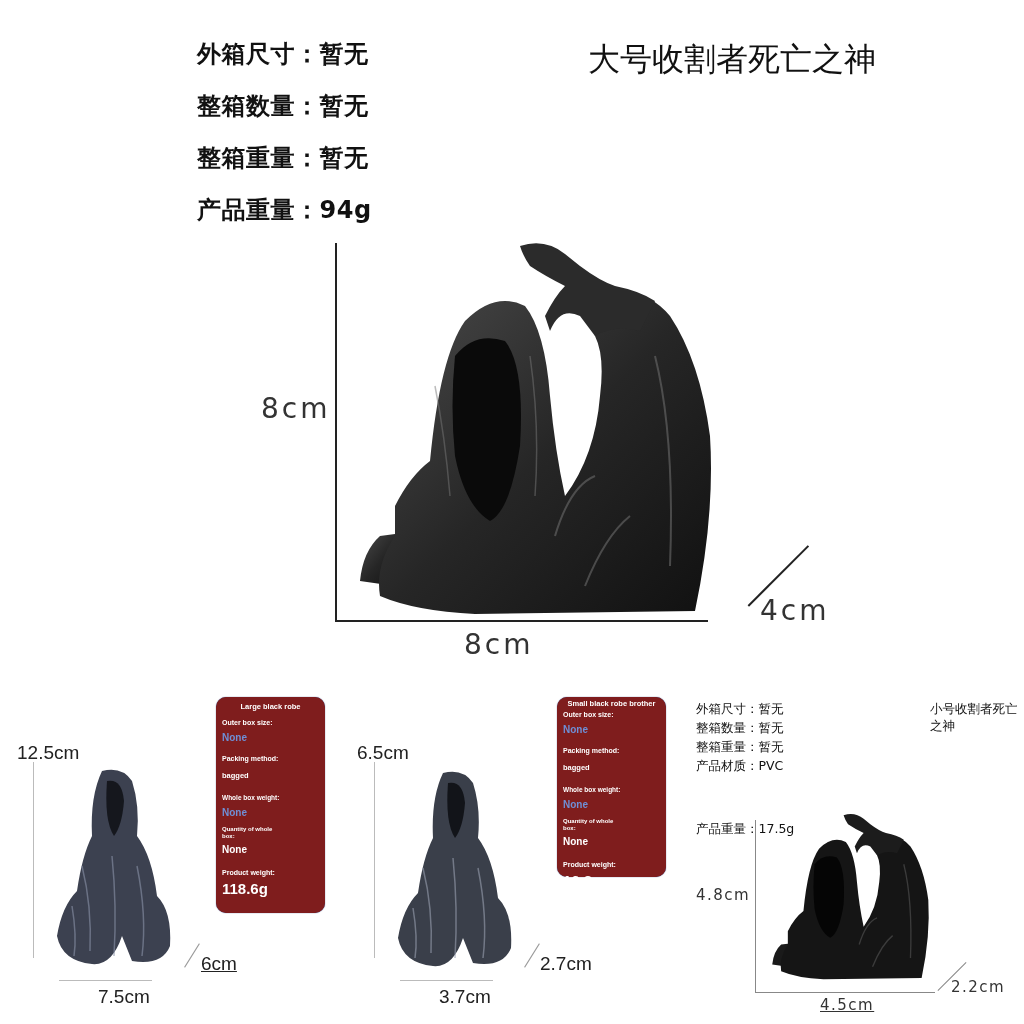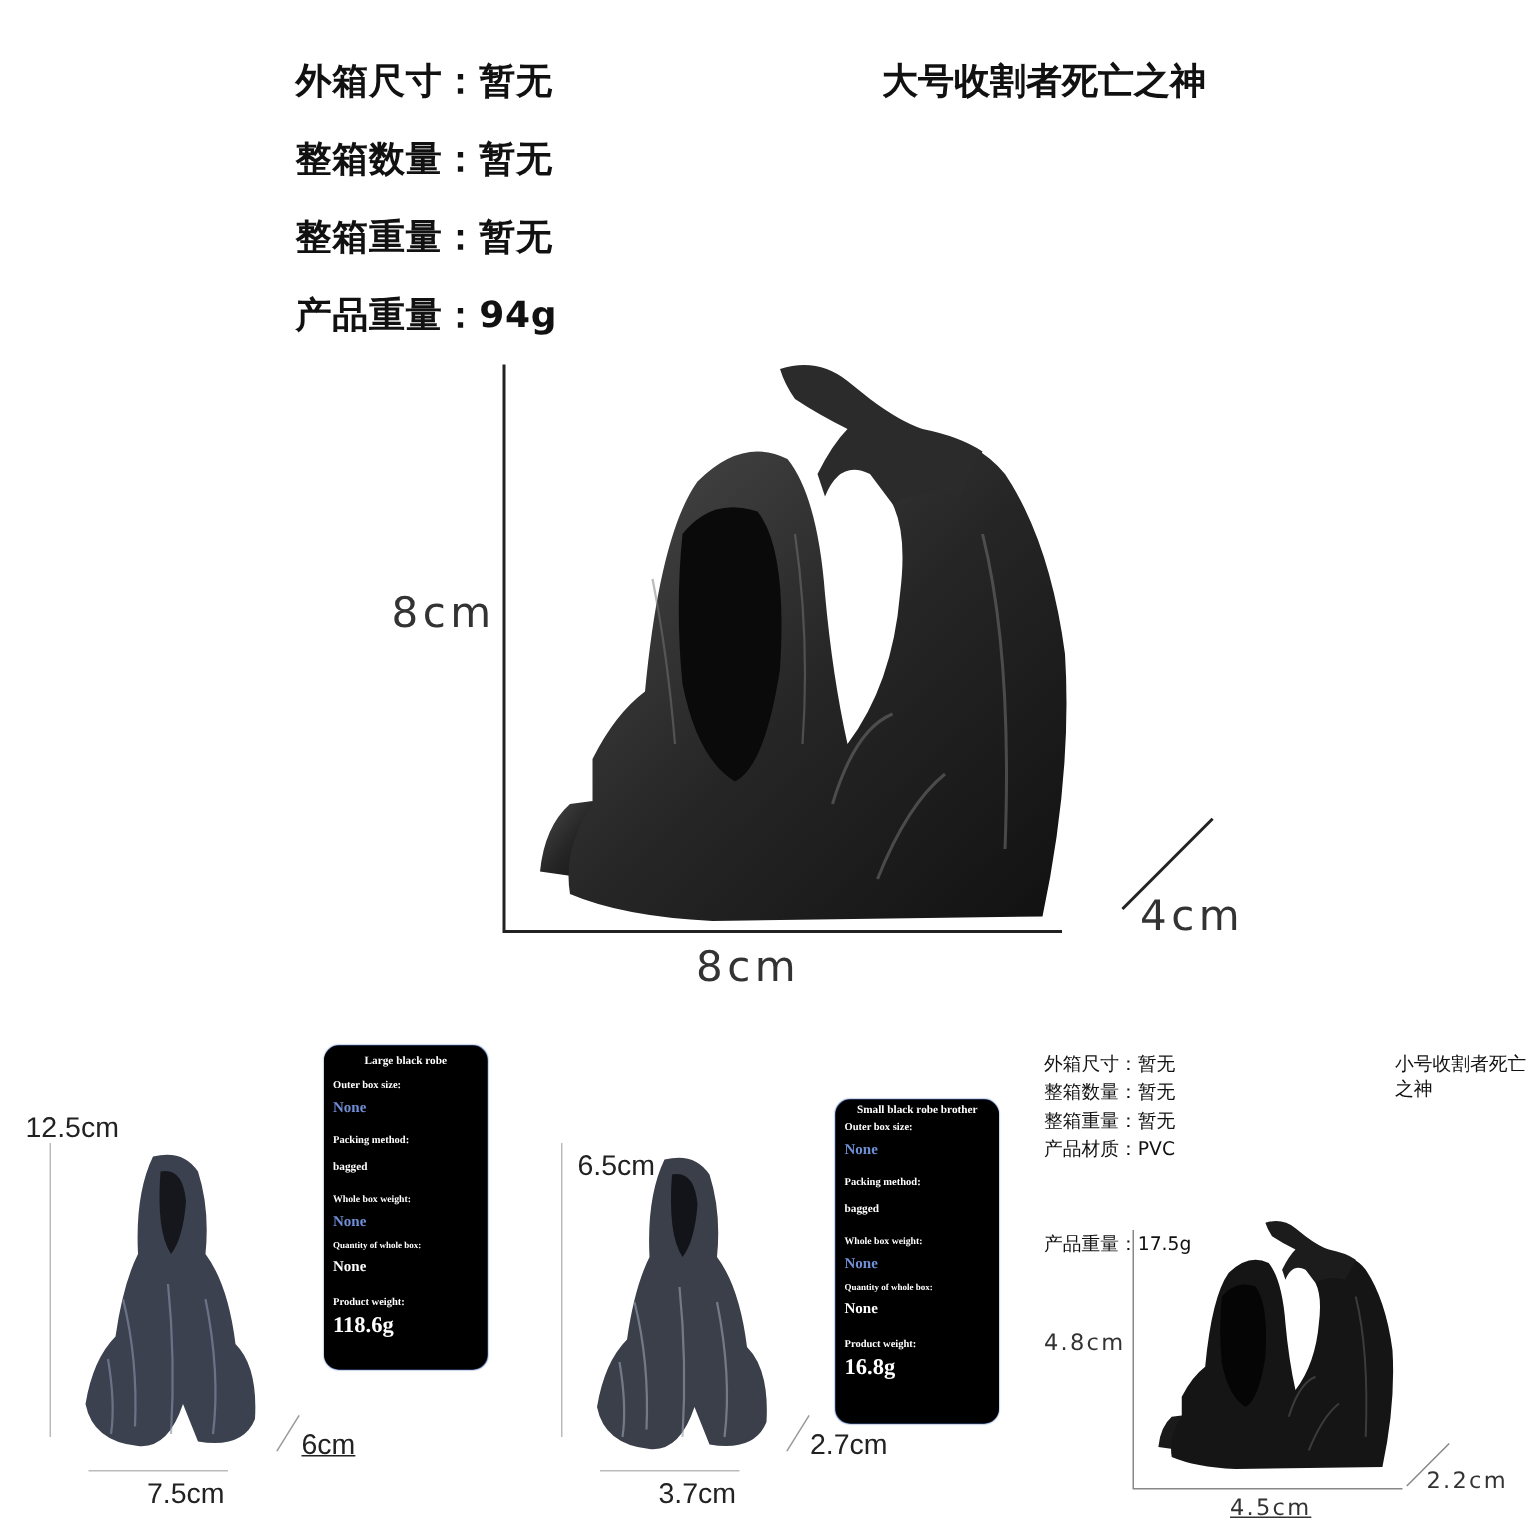--- a/index.html
+++ b/index.html
@@ -3,29 +3,29 @@
 <meta charset="utf-8">
 <style>
   html, body { margin: 0; padding: 0; background: #ffffff; }
   body { width: 1024px; height: 1024px; position: relative; overflow: hidden;
          font-family: "DejaVu Sans", "Liberation Sans", sans-serif; color: #1a1a1a; }
   .abs { position: absolute; }
 
   
   .spec-big { left: 197px; font-size: 24px; font-weight: bold; color: #111; letter-spacing: 0.5px; }
   .spec-big .v { font-weight: bold; }
-  .title-big { left: 588px; top: 38px; font-size: 24px; font-weight: bold; color: #111; }
+  .title-big { left: 588px; top: 38px; font-size: 32px; font-weight: normal; color: #111; }
 
   
   .dim-big { font-size: 28px; color: #333; letter-spacing: 3px; font-family: "DejaVu Sans", sans-serif; }
   .line { background: #222; }
 
   
-  .card { background: #000000; border-radius: 10px; color: #fff;
-          font-family: Liberation Serif, serif; box-shadow: 0 0 1px #0a2f7c; }
+  .card { background: #7f1d1d; border-radius: 10px; color: #fff;
+          font-family: Liberation Sans, sans-serif; box-shadow: 0 0 1px #0a2f7c; }
   .card .ttl { text-align: center; font-size: 7.5px; font-weight: bold; line-height: 8px; margin-top: 6px; }
   .card .lbl { font-size: 7px; font-weight: bold; margin-left: 6px; }
   .card .val-dim { font-size: 10px; font-weight: bold; color: #6f8fd6; margin-left: 6px; }
   .card .val-sm { font-size: 7.5px; font-weight: bold; margin-left: 6px; }
   .card .val-w { font-size: 10px; font-weight: bold; margin-left: 6px; }
   .card .val-xl { font-size: 15px; font-weight: bold; margin-left: 6px; }
 
   .dim-sm { font-size: 19px; color: #222; font-family: "Liberation Sans", sans-serif; }
   .spec-sm { font-size: 12.5px; color: #111; font-family: "DejaVu Sans", sans-serif; }
   .dim-md { font-size: 15px; color: #333; letter-spacing: 1.5px; }
@@ -100,35 +100,35 @@
   <div class="lbl" style="margin-top:12px;">Packing method:</div>
   <div class="val-sm" style="margin-top:9px;">bagged</div>
   <div class="lbl" style="margin-top:14px; font-size:6.5px;">Whole box weight:</div>
   <div class="val-dim" style="margin-top:6px;">None</div>
   <div class="lbl" style="margin-top:8px; font-size:6px; width:60px; line-height:7px;">Quantity of whole box:</div>
   <div class="val-w" style="margin-top:4px;">None</div>
   <div class="lbl" style="margin-top:14px;">Product weight:</div>
   <div class="val-xl" style="margin-top:4px;">118.6g</div>
 </div>
 
-<div class="abs dim-sm" style="left:357px; top:767px;margin-left:28px;">6.5cm</div>
+<div class="abs dim-sm" style="left:357px; top:742px;">6.5cm</div>
 <div class="abs" style="left:374px; top:762px; width:1px; height:196px; background:#bbb;"></div>
 <div class="abs" style="left:400px; top:980px; width:93px; height:1px; background:#bbb;"></div>
 <div class="abs dim-sm" style="left:439px; top:986px;">3.7cm</div>
 <div class="abs" style="left:518px; top:955px; width:28px; height:1px; background:#999; transform: rotate(-58deg);"></div>
 <div class="abs dim-sm" style="left:540px; top:953px;">2.7cm</div>
 <div class="abs figure" style="left:393px; top:768px;">
   <svg width="125" height="205" viewBox="0 0 125 205">
     <path d="M50 5 Q70 0 80 15 Q88 40 85 70 Q100 90 105 130 Q120 145 118 180 Q110 200 80 195 L70 170 Q60 200 40 198 Q10 195 5 170 Q10 140 25 125 Q30 90 40 70 Q38 30 50 5 Z" fill="#3a3f4a"></path>
     <path d="M55 15 Q70 12 72 35 Q70 60 62 70 Q52 55 55 15 Z" fill="#121419"></path>
     <path d="M30 100 Q40 140 38 185 M60 90 Q65 140 62 190 M85 100 Q95 150 90 190 M20 140 Q25 170 22 190" stroke="#9aa0b0" stroke-width="1.5" fill="none" opacity="0.6"></path>
   </svg>
 </div>
 
-<div class="abs card" style="left:557px; top:697px; width:109px; height:216px;margin-top:36px;">
+<div class="abs card" style="left:557px; top:697px; width:109px; height:180px;">
   <div class="ttl" style="margin-top:3px;">Small black robe brother</div>
   <div class="lbl" style="margin-top:3px;">Outer box size:</div>
   <div class="val-dim" style="margin-top:6px;">None</div>
   <div class="lbl" style="margin-top:12px;">Packing method:</div>
   <div class="val-sm" style="margin-top:9px;">bagged</div>
   <div class="lbl" style="margin-top:14px; font-size:6.5px;">Whole box weight:</div>
   <div class="val-dim" style="margin-top:6px;">None</div>
   <div class="lbl" style="margin-top:8px; font-size:6px; width:60px; line-height:7px;">Quantity of whole box:</div>
   <div class="val-w" style="margin-top:4px;">None</div>
   <div class="lbl" style="margin-top:14px;">Product weight:</div>

